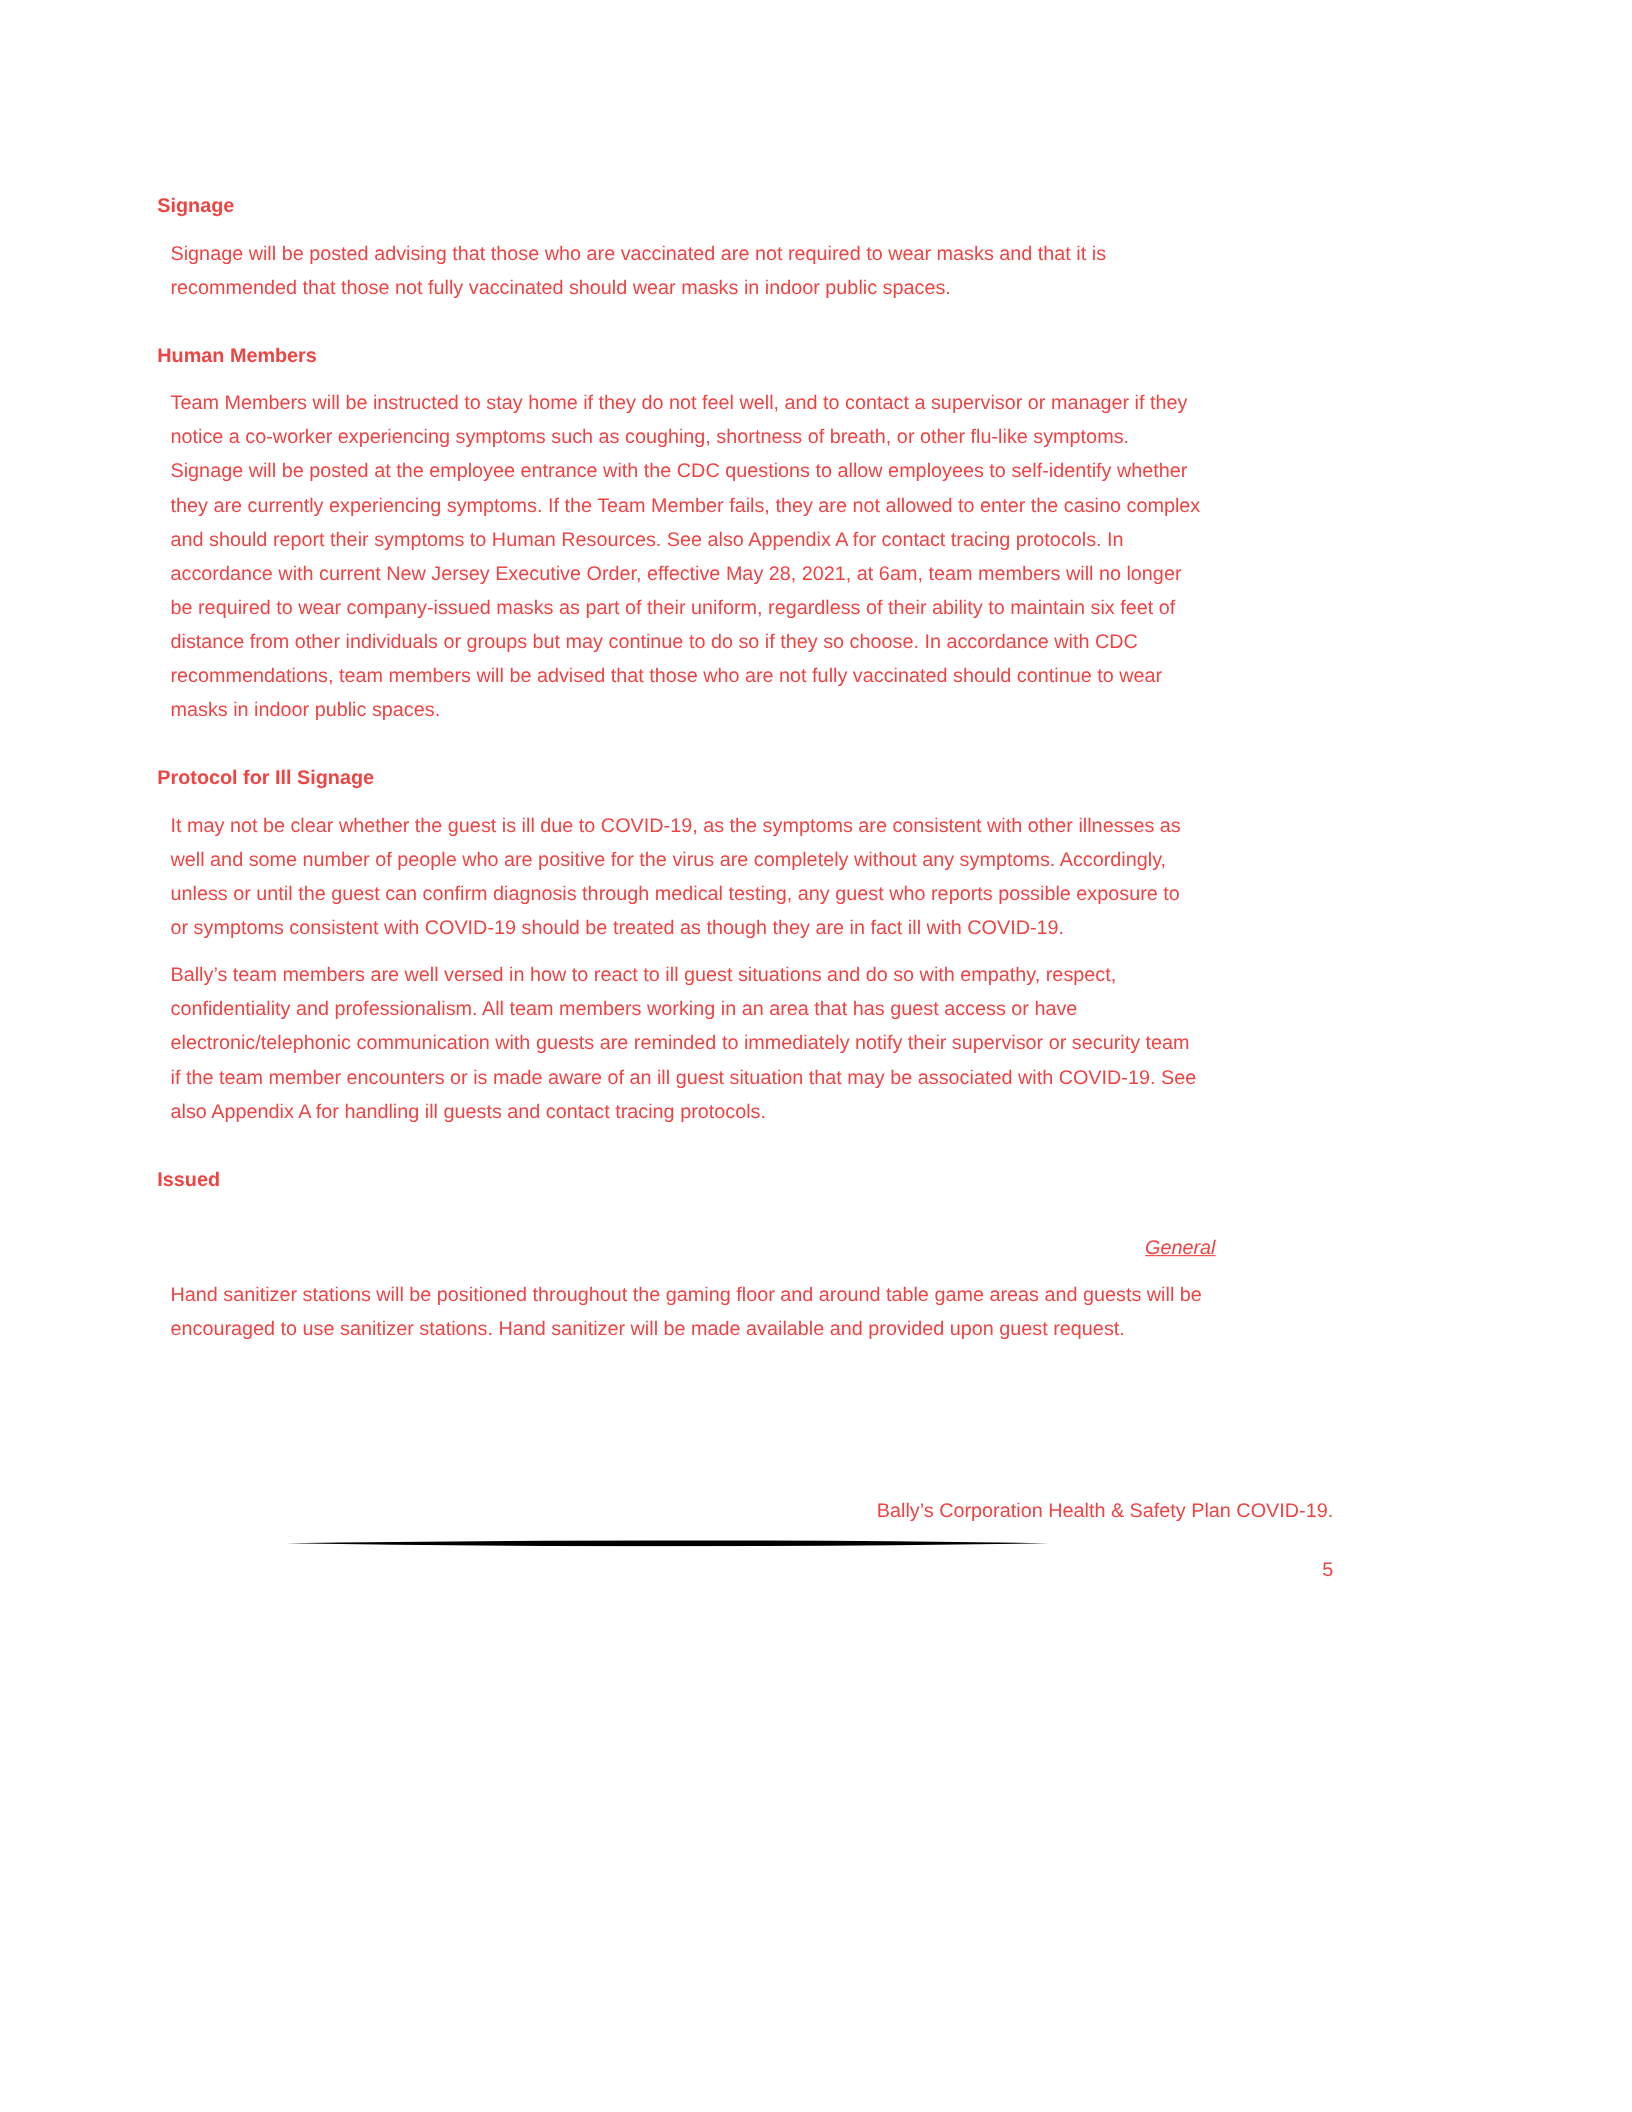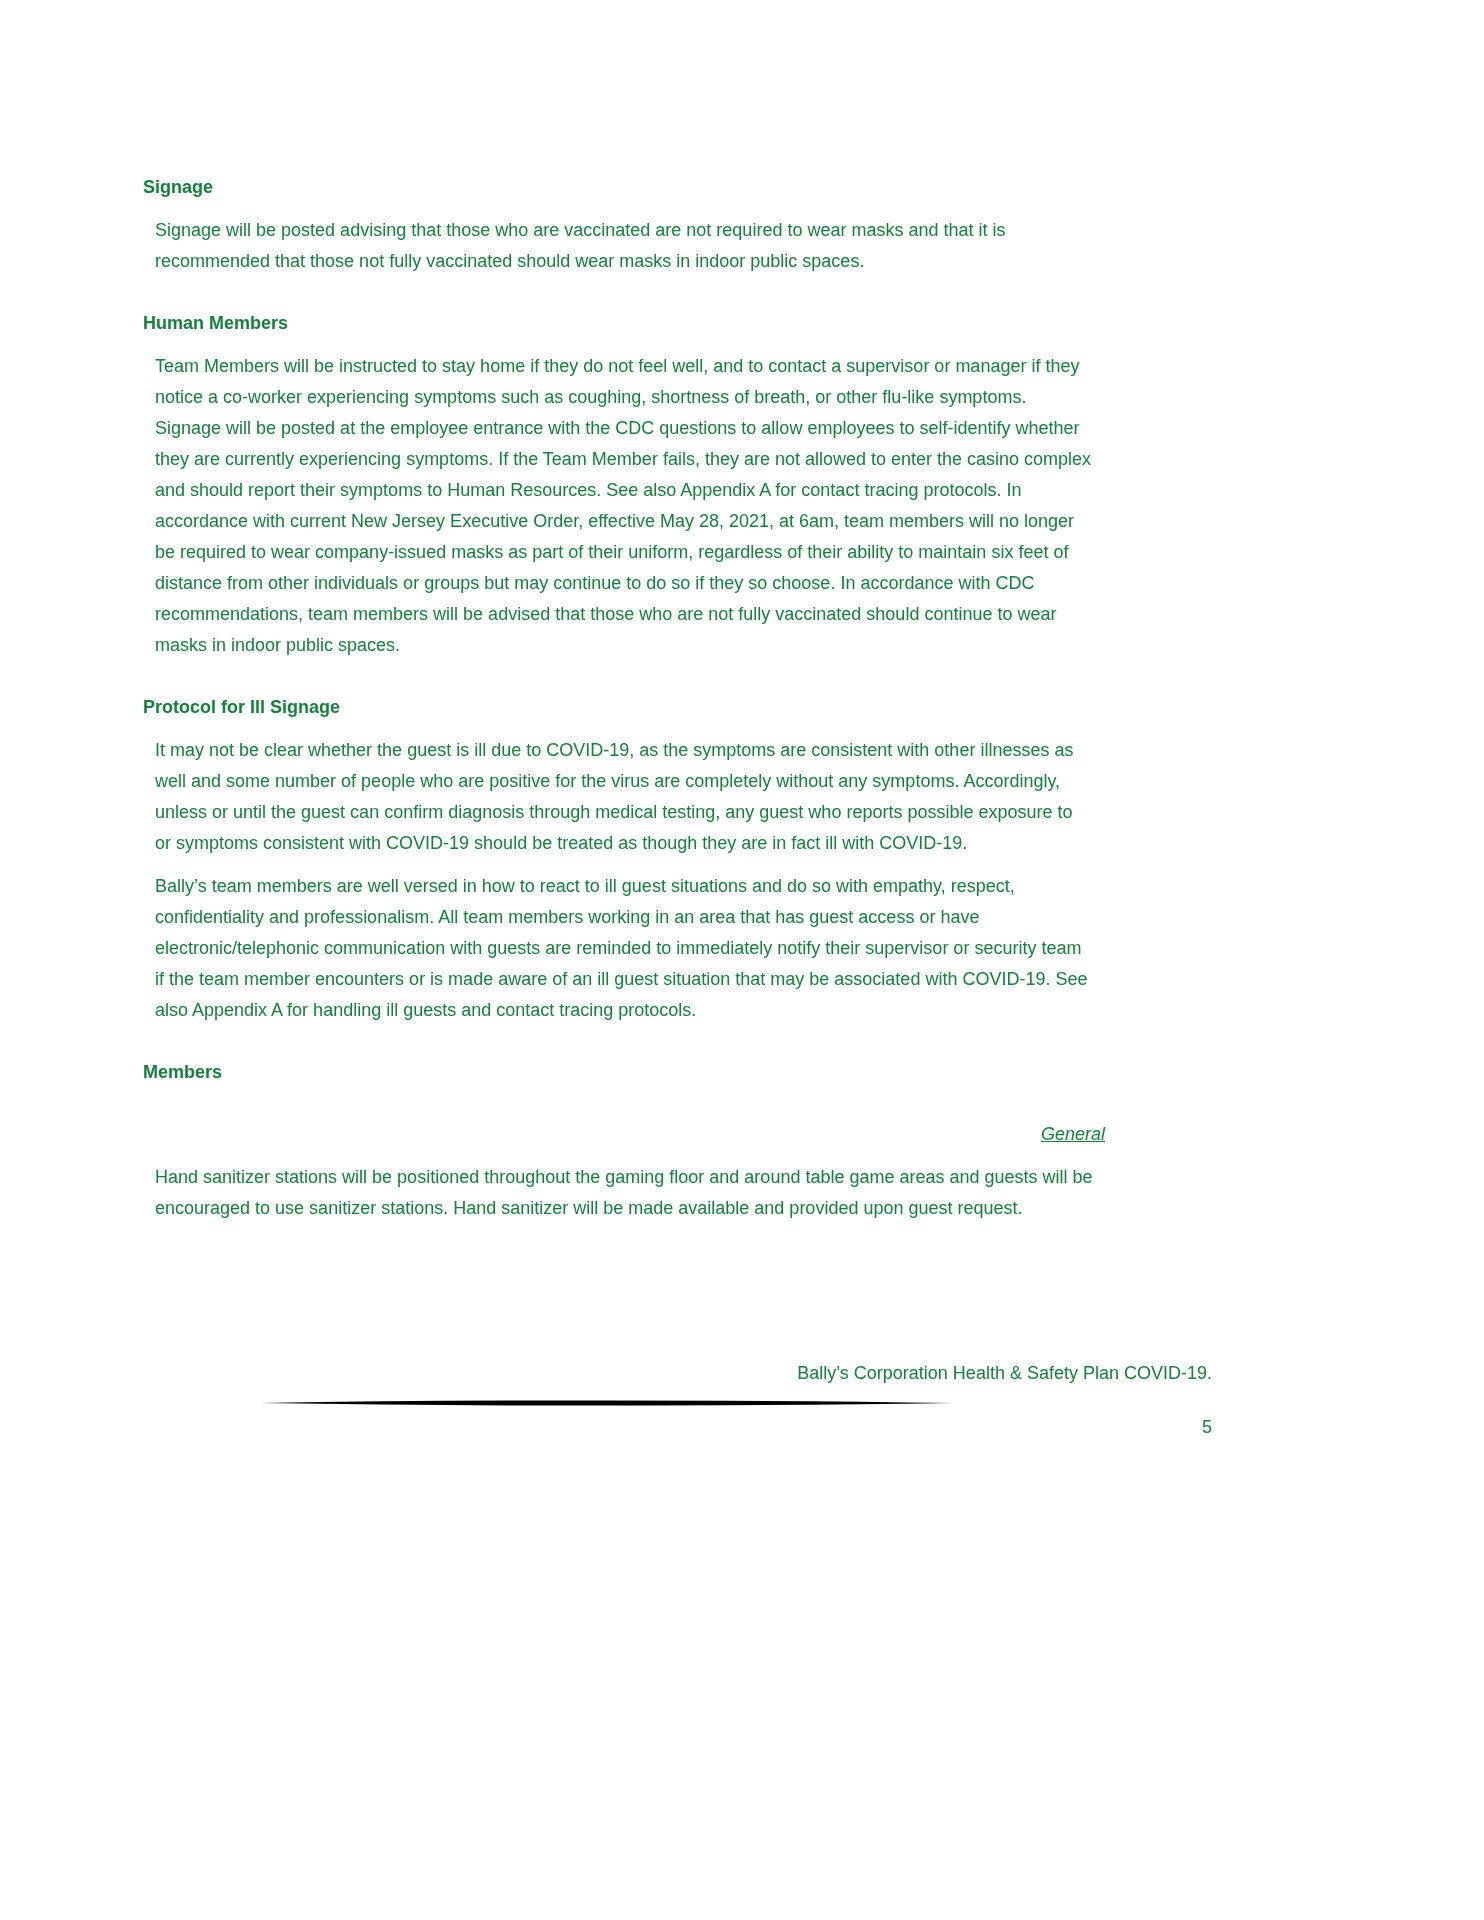--- a/index.html
+++ b/index.html
@@ -6,21 +6,21 @@
     margin: 0;
     padding: 0;
     background: #ffffff;
   }
   .page {
     position: relative;
     width: 1484px;
     height: 1920px;
     background: #ffffff;
     font-family: "Liberation Sans", sans-serif;
-    color: #15803d;
+    color: #ef4444;
     overflow: hidden;
   }
   .content {
     position: absolute;
     left: 143px;
     top: 172px;
     width: 962px;
     font-size: 18px;
     line-height: 31px;
   }
@@ -81,21 +81,21 @@
       <p class="para">Team Members will be instructed to stay home if they do not feel well, and to contact a supervisor or manager if they notice a co-worker experiencing symptoms such as coughing, shortness of breath, or other flu-like symptoms. Signage will be posted at the employee entrance with the CDC questions to allow employees to self-identify whether they are currently experiencing symptoms. If the Team Member fails, they are not allowed to enter the casino complex and should report their symptoms to Human Resources. See also Appendix A for contact tracing protocols. In accordance with current New Jersey Executive Order, effective May 28, 2021, at 6am, team members will no longer be required to wear company-issued masks as part of their uniform, regardless of their ability to maintain six feet of distance from other individuals or groups but may continue to do so if they so choose. In accordance with CDC recommendations, team members will be advised that those who are not fully vaccinated should continue to wear masks in indoor public spaces.</p>
     </section>
 
     <section>
       <h2 class="heading">Protocol for Ill Signage</h2>
       <p class="para">It may not be clear whether the guest is ill due to COVID-19, as the symptoms are consistent with other illnesses as well and some number of people who are positive for the virus are completely without any symptoms. Accordingly, unless or until the guest can confirm diagnosis through medical testing, any guest who reports possible exposure to or symptoms consistent with COVID-19 should be treated as though they are in fact ill with COVID-19.</p>
       <p class="para">Bally’s team members are well versed in how to react to ill guest situations and do so with empathy, respect, confidentiality and professionalism. All team members working in an area that has guest access or have electronic/telephonic communication with guests are reminded to immediately notify their supervisor or security team if the team member encounters or is made aware of an ill guest situation that may be associated with COVID-19. See also Appendix A for handling ill guests and contact tracing protocols.</p>
     </section>
 
     <section>
-      <h2 class="heading">Members</h2>
+      <h2 class="heading">Issued</h2>
     </section>
 
     <section>
       <h3 class="sub-heading">General</h3>
       <p class="para">Hand sanitizer stations will be positioned throughout the gaming floor and around table game areas and guests will be encouraged to use sanitizer stations. Hand sanitizer will be made available and provided upon guest request.</p>
     </section>
 
   </main>
 
   <footer class="footer">

